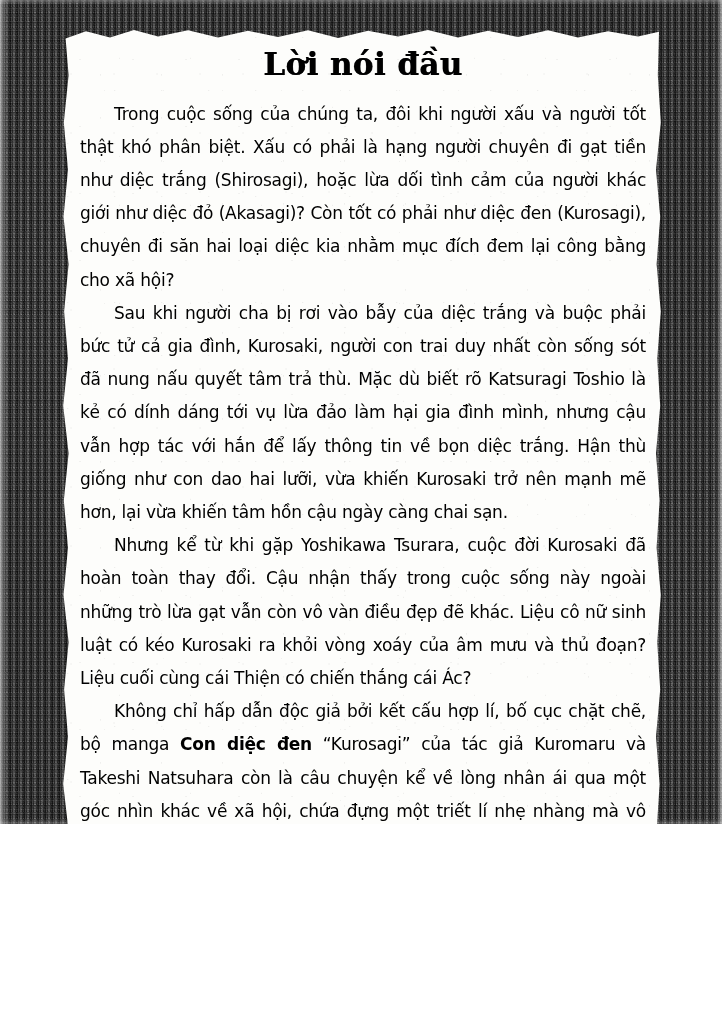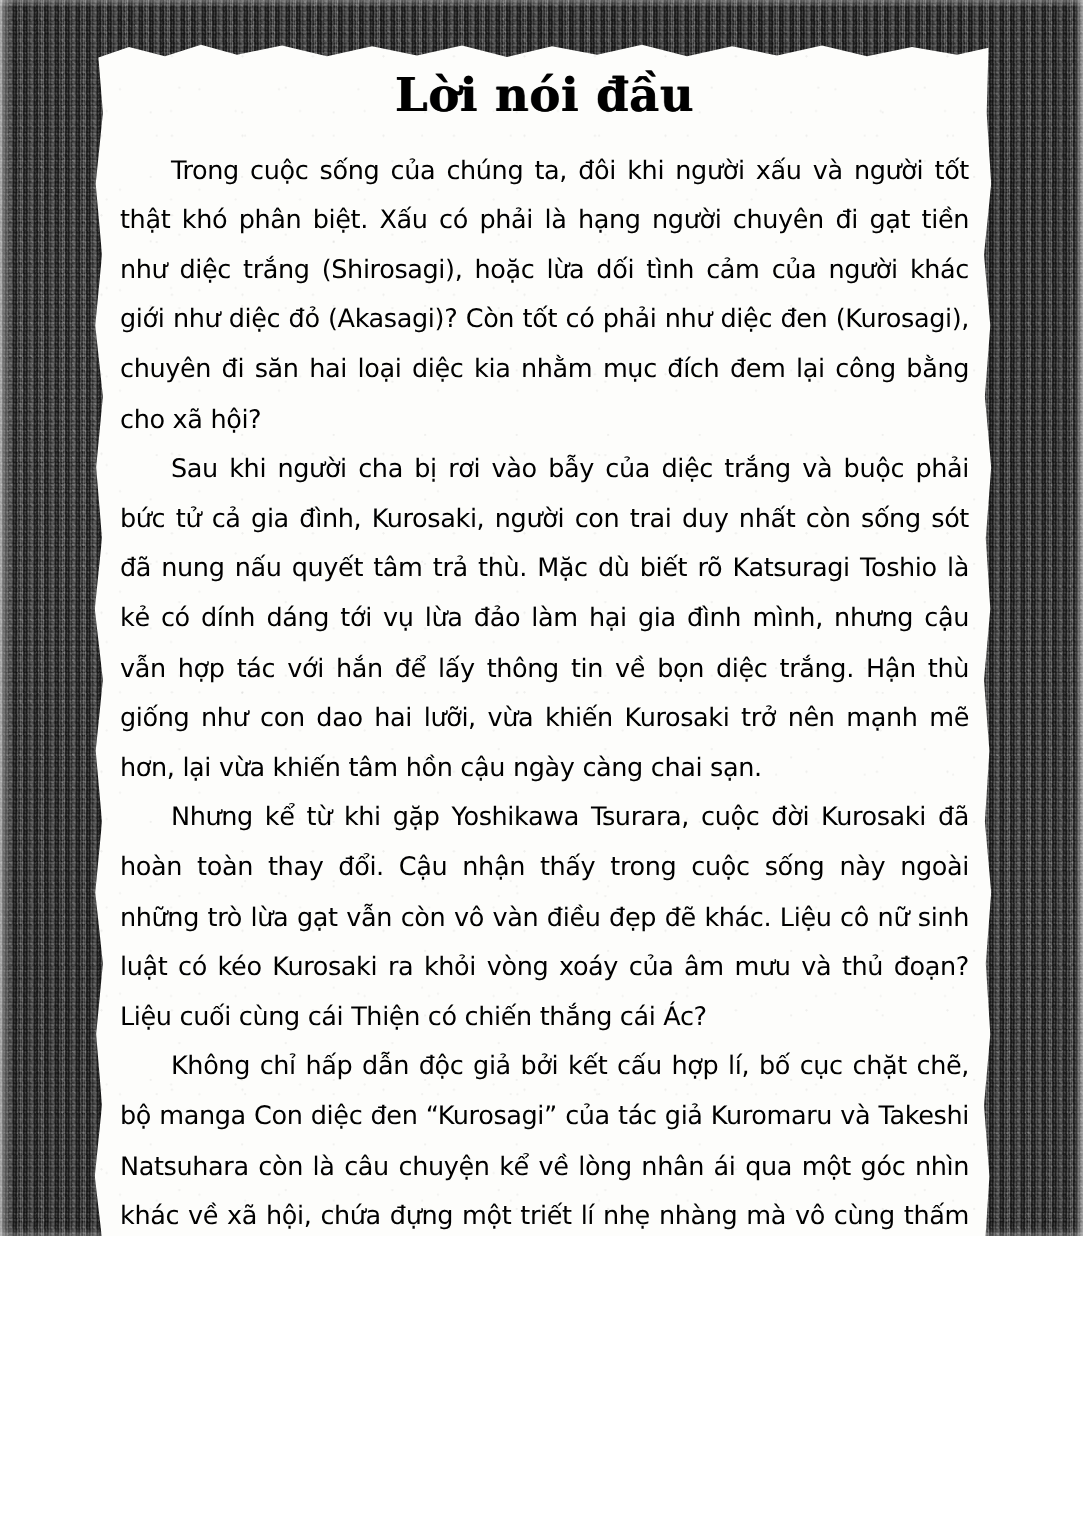--- a/index.html
+++ b/index.html
@@ -146,21 +146,21 @@
     font-family: "DejaVu Sans", "Liberation Sans", sans-serif;
     font-size: 17px;
     line-height: 33.2px;
     color: #0b0b0b;
     letter-spacing: -0.25px;
     word-spacing: 0.1px;
     -webkit-font-smoothing: none;
   }
 
   .body-copy b {
-    font-weight: 400;
+    font-weight: 700;
   }
 
   
   .body-copy p,
   .page-title {
     filter: contrast(1.14);
   }
 </style>
 </head>
 <body>

